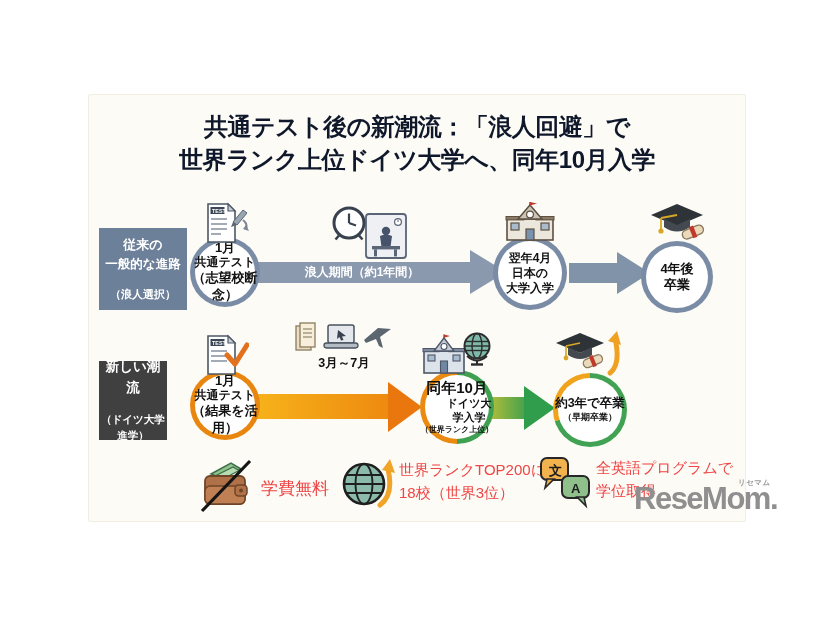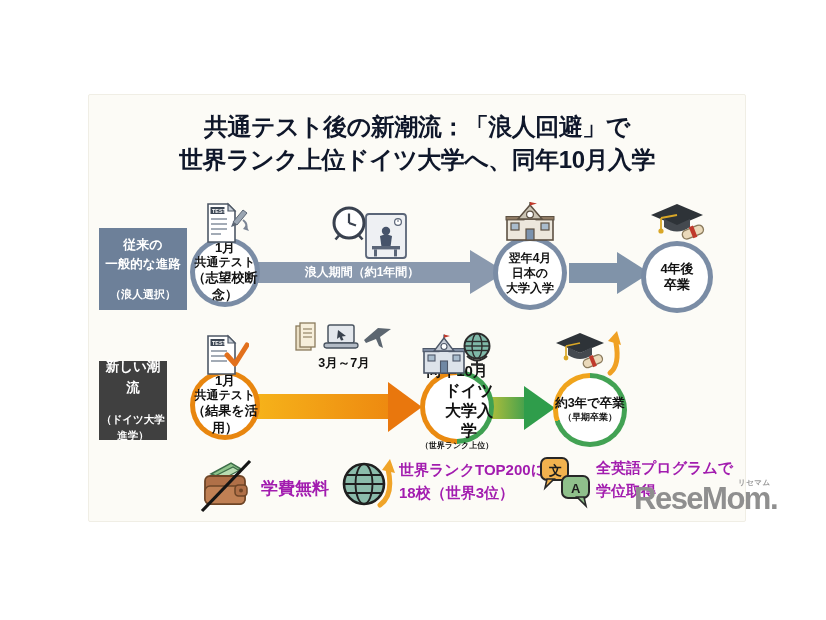--- a/index.html
+++ b/index.html
@@ -45,21 +45,21 @@
     position:absolute; display:flex; align-items:center; justify-content:center;
     color:#ffffff; font-weight:700; font-size:12px; z-index:1; white-space:nowrap;
   }
   .arrow-head { position:absolute; width:0; height:0; z-index:1; }
 
   .icon { position:absolute; z-index:3; }
   .prep-text {
     position:absolute; left:282px; top:355px; width:124px; text-align:center;
     font-size:12.5px; font-weight:800; line-height:1.4; color:#111; z-index:3;
   }
-  .benefit-label { position:absolute; color:#a21caf; font-weight:700; z-index:2; }
+  .benefit-label { position:absolute; color:#ef4444; font-weight:400; z-index:2; }
   .benefit-one { left:261px; top:477px; font-size:17px; }
   .benefit-two { left:399px; top:459px; font-size:15px; line-height:1.5; }
   .benefit-three { left:596px; top:457px; font-size:15px; line-height:1.5; }
 
   .logo {
     position:absolute; left:634px; top:481px; z-index:5;
     font-size:31px; font-weight:900; color:#8f8f8f; letter-spacing:-1.5px;
     white-space:nowrap;
   }
   .logo-ruby {
@@ -191,21 +191,21 @@
       <div class="t1">1月</div>
       <div class="t2">共通テスト</div>
       <div class="note">（結果を活用）</div>
     </div>
   </div>
 
   <div class="circle ring-og" style="left:420px;top:370px;width:74px;height:74px;">
     <div class="inner"></div>
     <div class="content">
       <div class="t2" style="font-size:15px;">同年10月</div>
-      <div class="t2" style="font-size:16px;padding-left:24px;">ドイツ大学入学</div>
+      <div class="t2" style="font-size:11px;padding-left:24px;">ドイツ大学入学</div>
       <div class="note" style="font-size:8px;">（世界ランク上位）</div>
     </div>
   </div>
 
   <div class="circle ring-go" style="left:553px;top:373px;width:74px;height:74px;">
     <div class="inner"></div>
     <div class="content">
       <div class="t2" style="font-size:12.5px;">約3年で卒業</div>
       <div class="note" style="font-size:9px;">（早期卒業）</div>
     </div>

